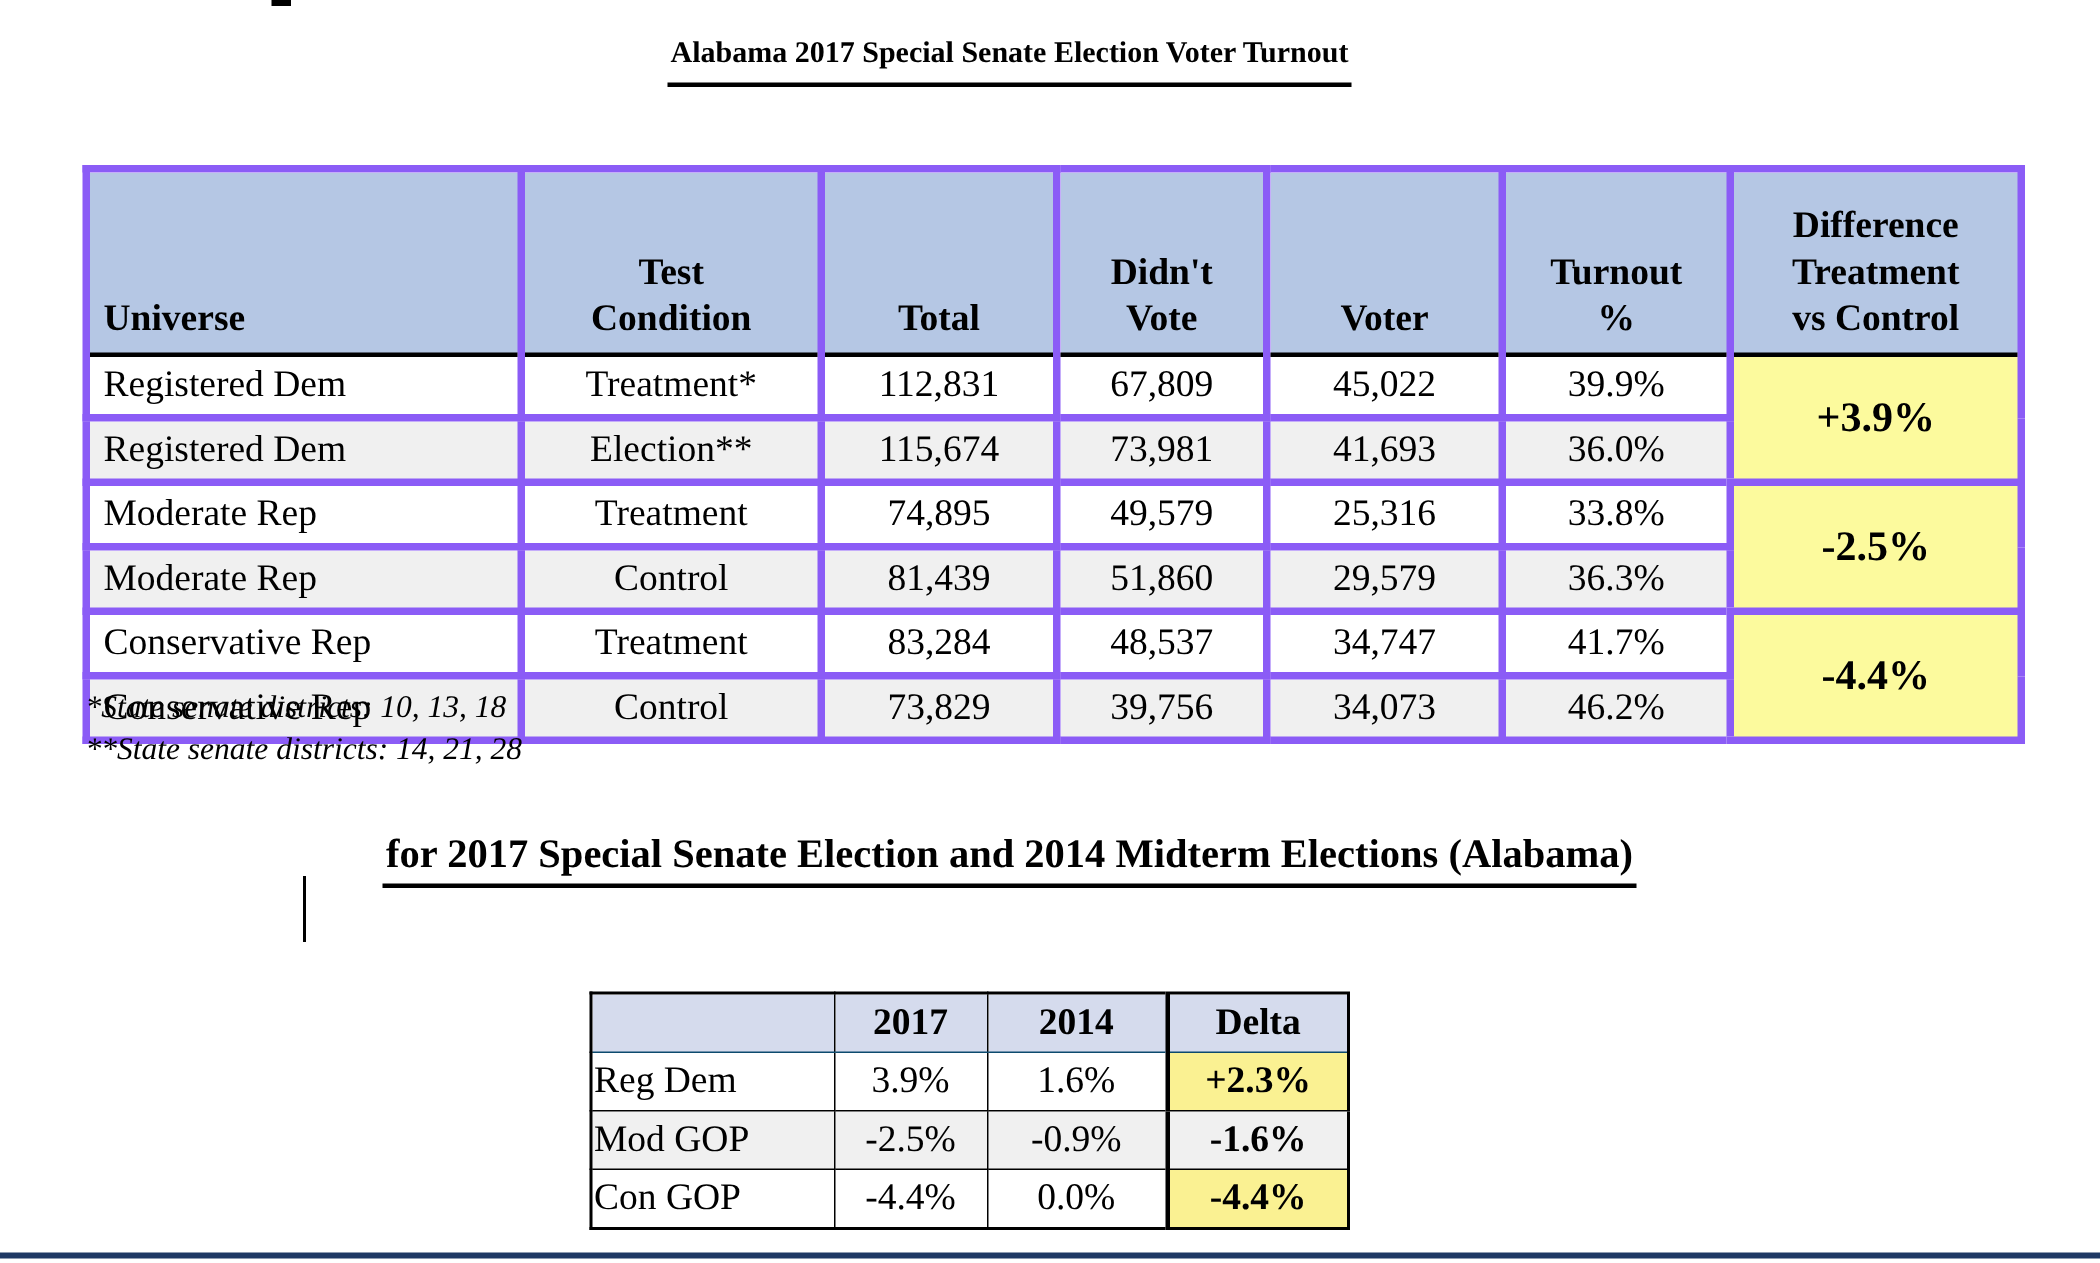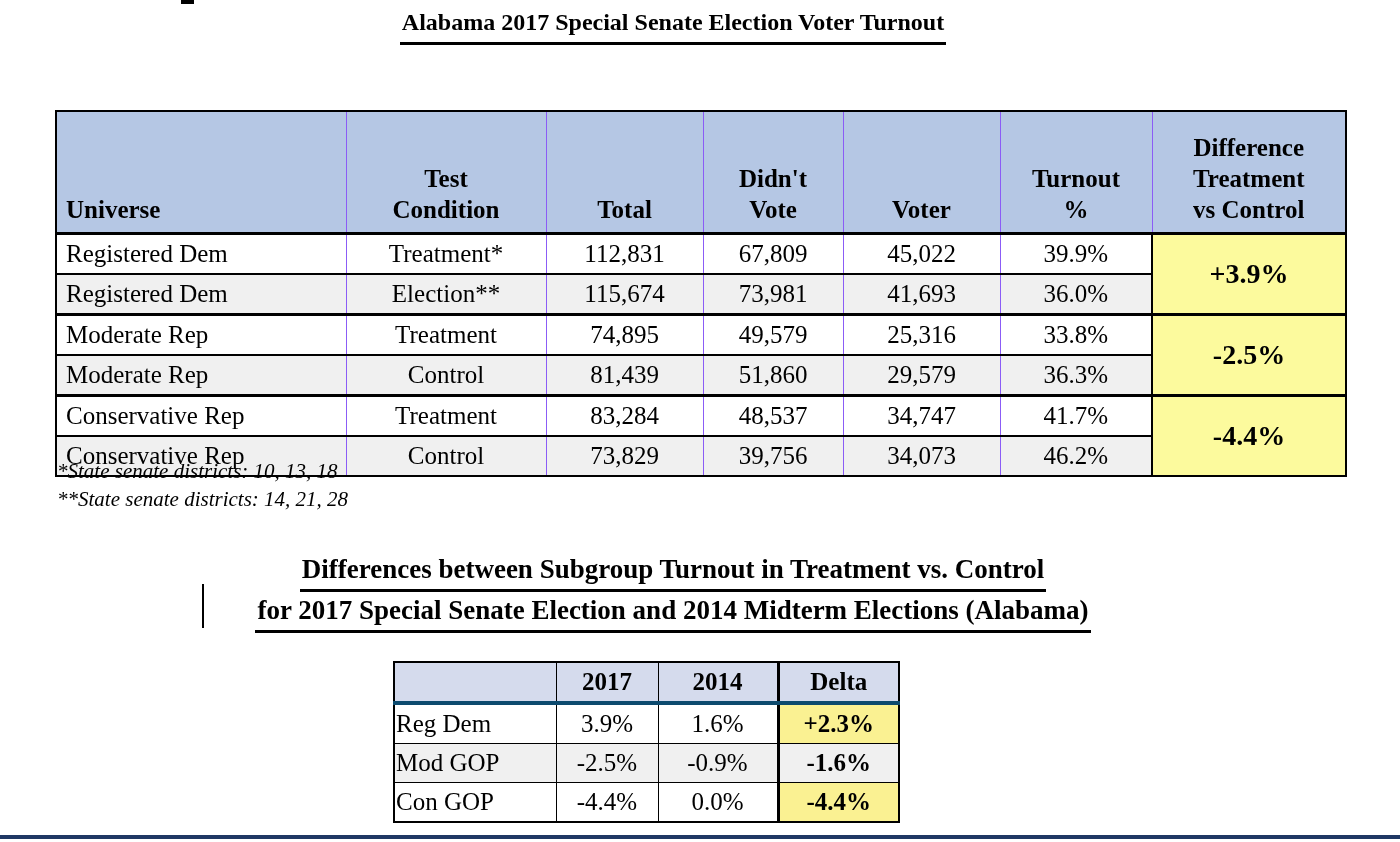--- a/index.html
+++ b/index.html
@@ -8,31 +8,31 @@
     background:#ffffff;color:#000;
     font-family:"Liberation Serif","DejaVu Serif",serif;
   }
   .heading{
     position:absolute;left:0;width:1346px;text-align:center;
     font-weight:bold;line-height:37px;
   }
   .heading .u{
     display:inline-block;padding:0 2px 1px 2px;border-bottom:3px solid #000;
   }
-  #heading1{top:4px;font-size:24px;}
+  #heading1{top:17px;font-size:20px;}
   #heading2{top:551px;font-size:27px;}
 
   
   table{border-collapse:collapse;table-layout:fixed;}
   #turnout-table{
     position:absolute;top:110px;left:55px;width:1290px;
     border:2px solid #000;font-size:25px;
   }
   #turnout-table th,#turnout-table td{
-    border:1px solid #8b5cf6;overflow:hidden;white-space:nowrap;
+    border:5px solid #8b5cf6;overflow:hidden;white-space:nowrap;
   }
   #turnout-table thead th{
     background:var(--header-blue,#b5c7e4);
     vertical-align:bottom;font-weight:bold;text-align:center;
     height:113px;padding:0 4px 7px 4px;line-height:31px;
     border-bottom:3px solid #000;
   }
   #turnout-table thead th.left{text-align:left;padding-left:9px;}
   #turnout-table thead th span{display:block;}
   #turnout-table tbody td{
@@ -57,21 +57,21 @@
   #subgroup-table{
     position:absolute;top:661px;left:393px;width:505px;
     border:2px solid #000;font-size:25px;
   }
   #subgroup-table th,#subgroup-table td{
     border:1px solid #000;height:36px;text-align:center;vertical-align:middle;
     overflow:hidden;white-space:nowrap;
   }
   #subgroup-table thead th{
     background:var(--header-blue-light,#d5dbed);
-    font-weight:bold;border-bottom:4px solid #0c4a6e;
+    font-weight:bold;border-bottom:1px solid #0c4a6e;
   }
   #subgroup-table td.left{text-align:left;}
   #subgroup-table tr.stripe td{background:var(--stripe-gray,#f0f0f0);}
   #subgroup-table .delta{border-left:3px solid #000;border-right:2px solid #000;}
   #subgroup-table td.delta{
     background:var(--delta-yellow,#faf192);font-weight:bold;
   }
 
   #bottom-rule{
     position:absolute;left:0;top:835px;width:1400px;height:4px;
@@ -185,21 +185,20 @@
       <td>34,073</td>
       <td>46.2%</td>
     </tr>
   </tbody>
 </table>
 
 <div id="footnote-1" class="footnote">*State senate districts: 10, 13, 18</div>
 <div id="footnote-2" class="footnote">**State senate districts: 14, 21, 28</div>
 
 <div id="heading2" class="heading">
-  <div><span class="u">Differences between Subgroup Turnout in Treatment vs. Control</span></div>
   <div><span class="u">for 2017 Special Senate Election and 2014 Midterm Elections (Alabama)</span></div>
 </div>
 
 <div id="text-cursor"></div>
 
 <table id="subgroup-table">
   <colgroup>
     <col style="width:162px">
       <col style="width:102px">
       <col style="width:120px">

